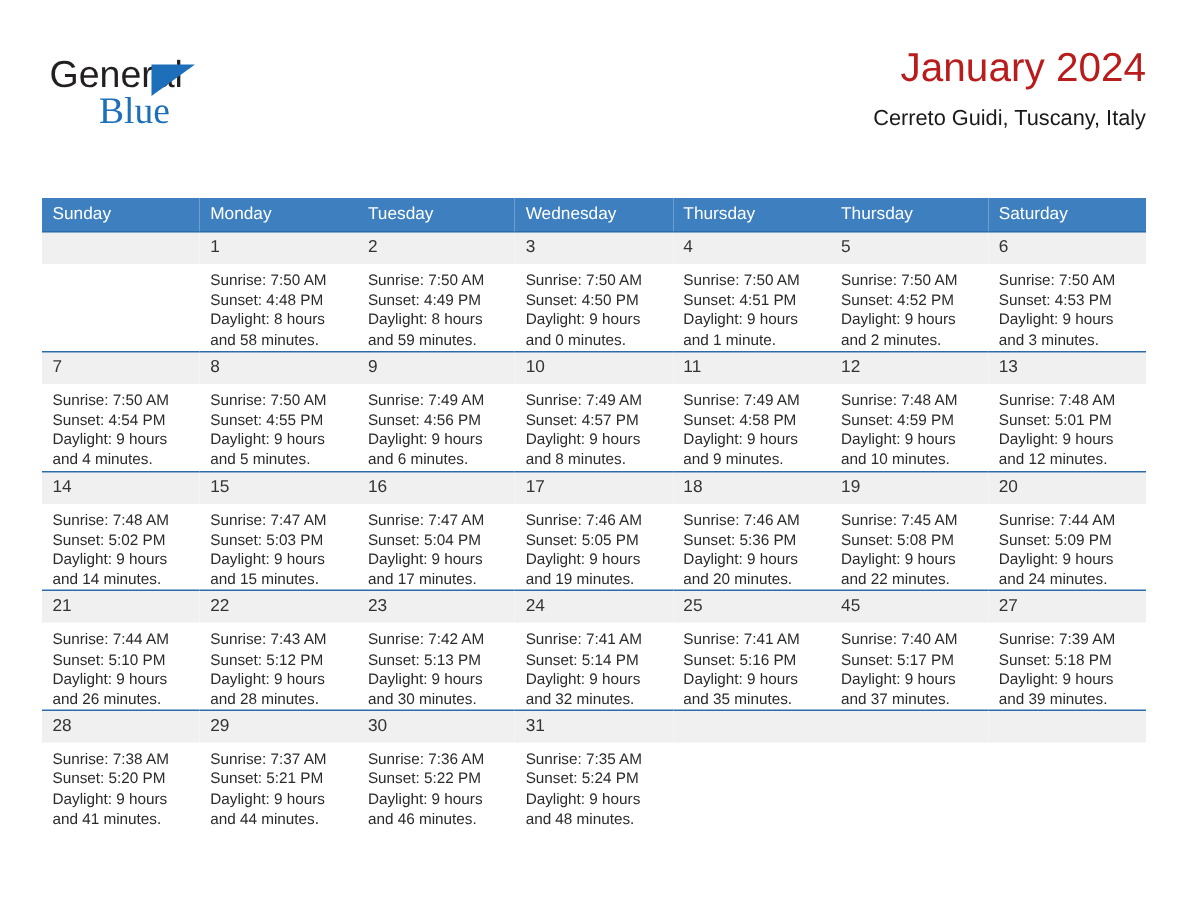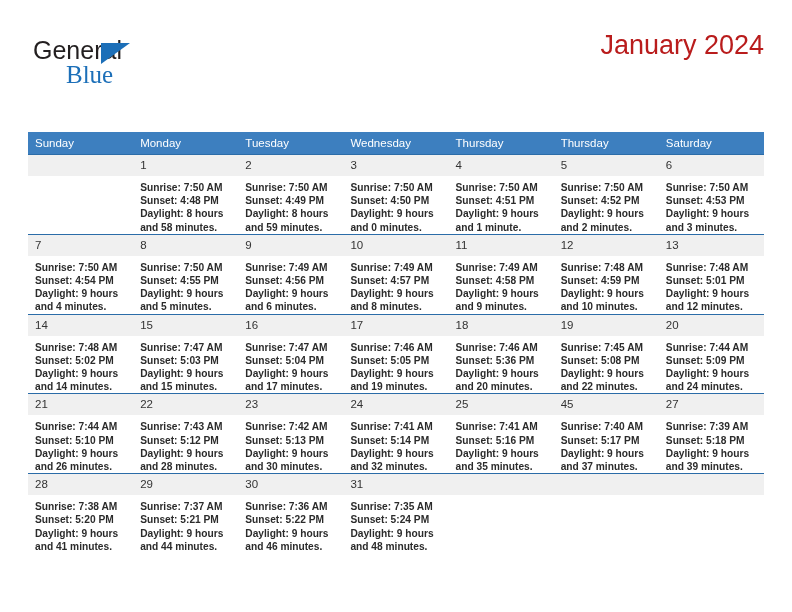--- a/index.html
+++ b/index.html
@@ -122,21 +122,20 @@
     line-height: 13px;
   }
   .daynum.empty {
     color: transparent;
   }
   .info {
     padding: 5px 6px 0 7px;
     font-size: 10.2px;
     line-height: 13.2px;
     color: #2b2b2b;
-    font-weight: bold;
   }
   .info div {
     white-space: nowrap;
   }
   .calendar tr.week:last-child td {
     height: 86px;
   }
 </style>
 </head>
 <body>
@@ -146,20 +145,21 @@
   <div class="header">
 
     <div class="logo">
       <span class="logo-general">General</span>
       <span class="logo-tri"></span>
       <span class="logo-blue">Blue</span>
     </div>
 
     <div class="title-block">
       <div class="cal-title">January 2024</div>
+      <div class="cal-subtitle">Cerreto Guidi, Tuscany, Italy</div>
     </div>
 
   </div>
 
   <table class="calendar">
     <thead>
       <tr id="weekday-row">
           <th>Sunday</th>
           <th>Monday</th>
           <th>Tuesday</th>

